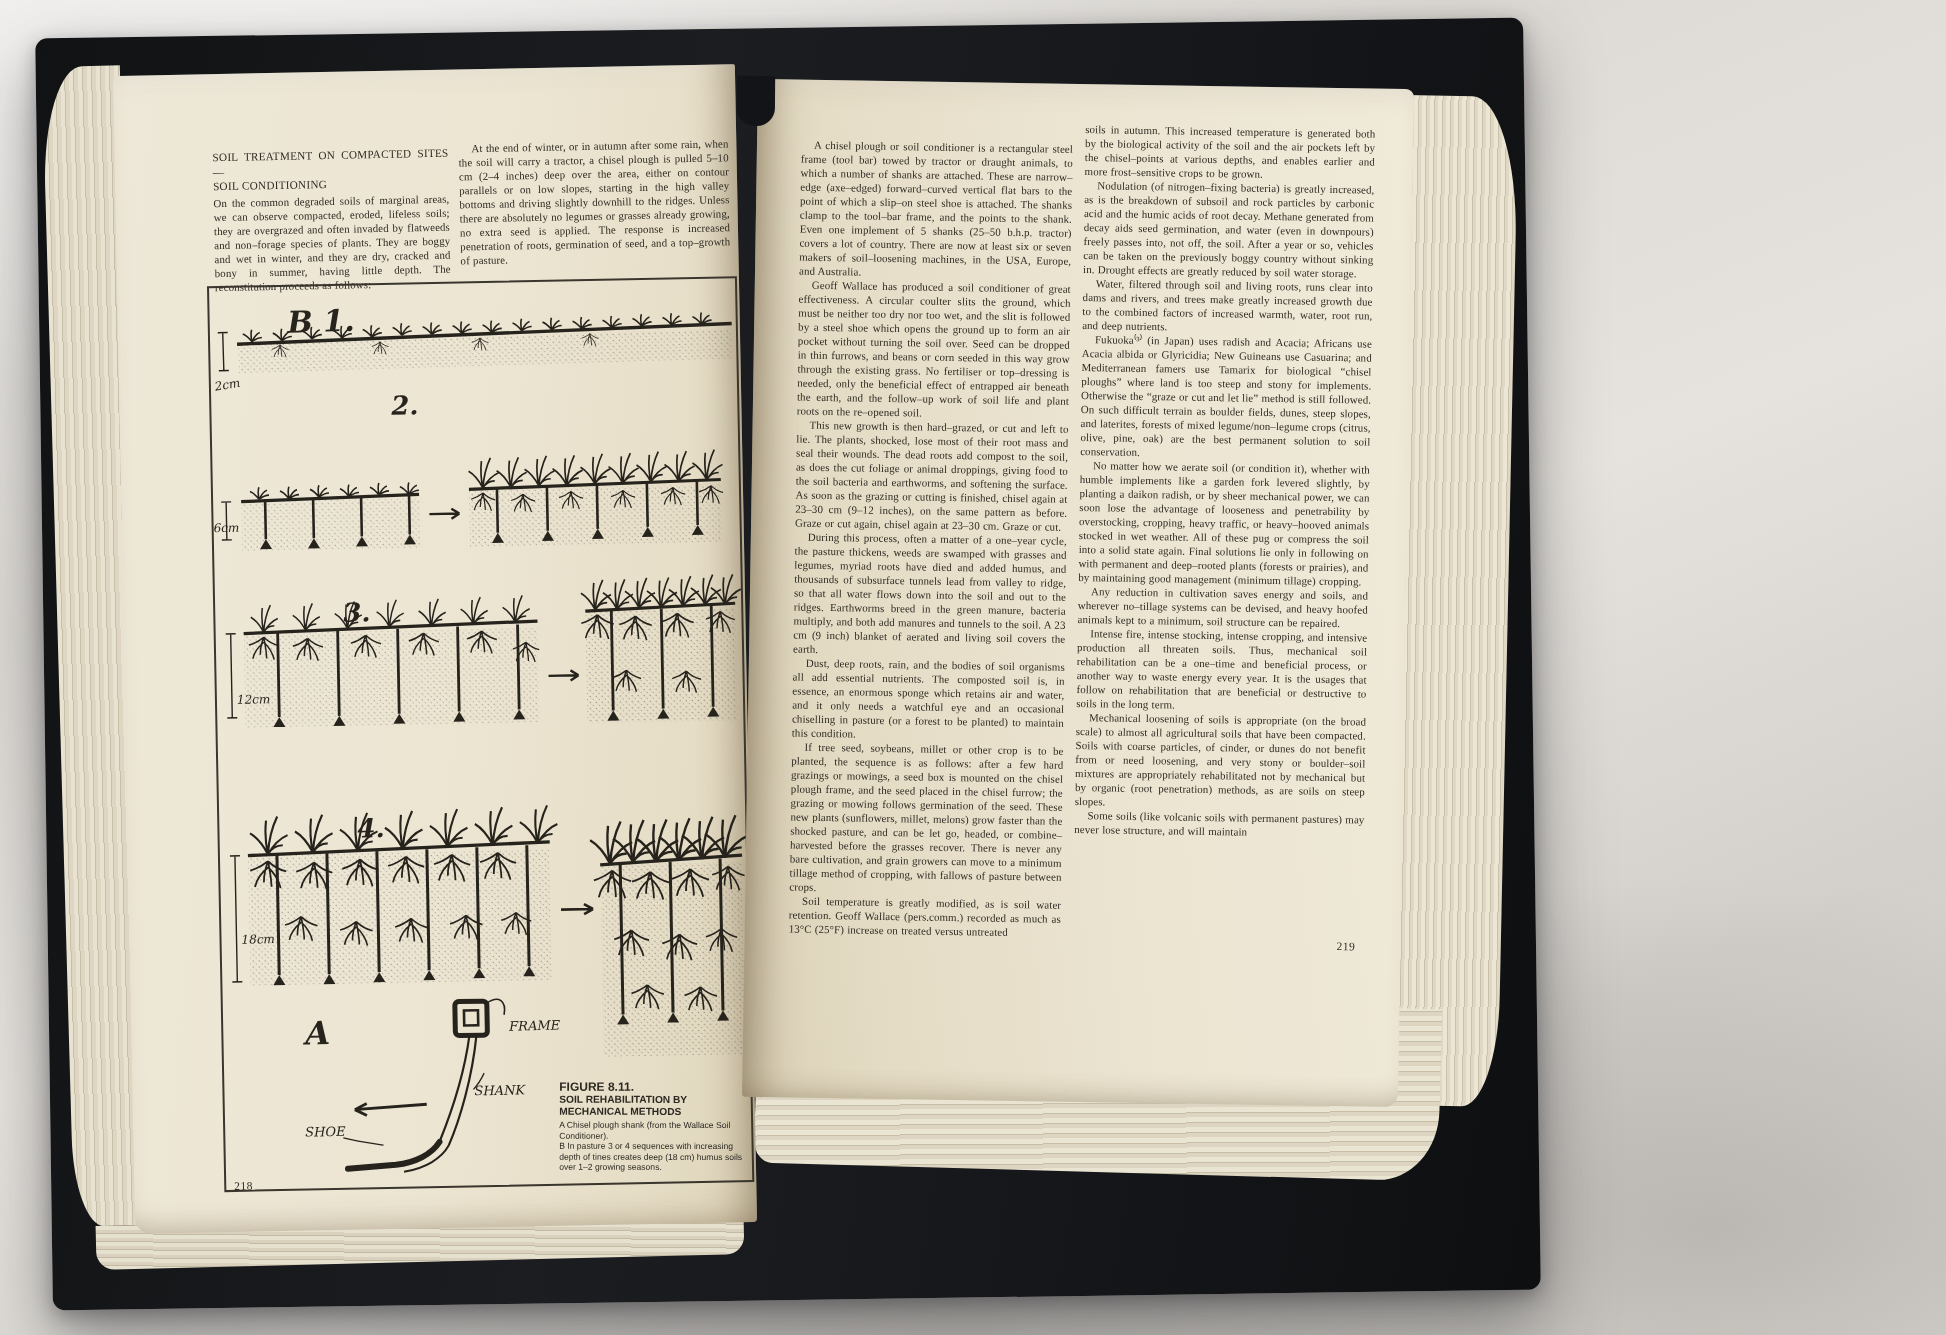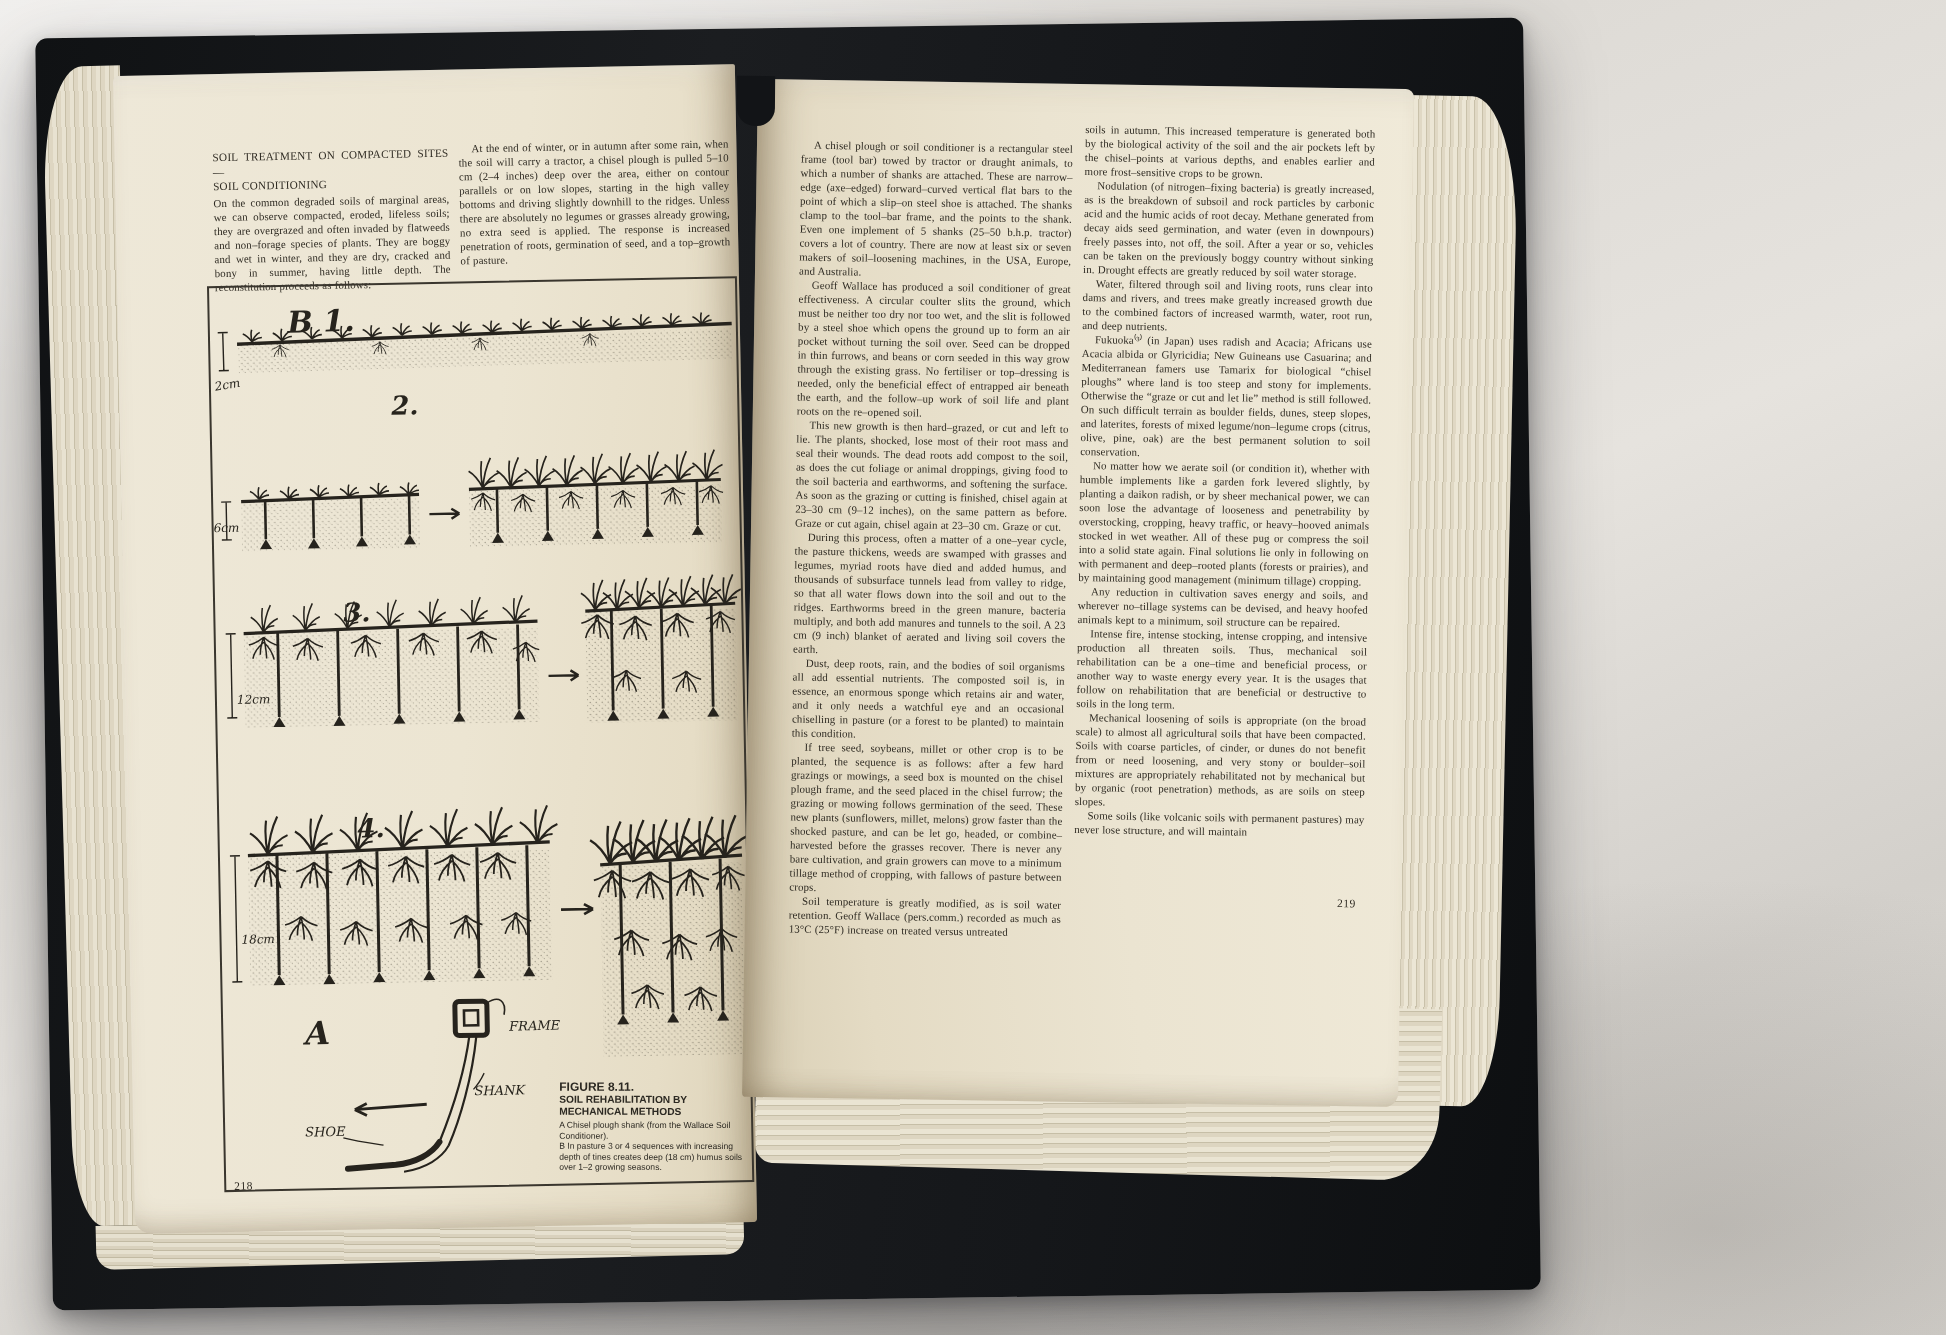--- a/index.html
+++ b/index.html
@@ -372,17 +372,17 @@
       <p>Nodulation (of nitrogen–fixing bacteria) is greatly increased, as is the breakdown of subsoil and rock particles by carbonic acid and the humic acids of root decay. Methane generated from decay aids seed germination, and water (even in downpours) freely passes into, not off, the soil. After a year or so, vehicles can be taken on the previously boggy country without sinking in. Drought effects are greatly reduced by soil water storage.</p>
       <p>Water, filtered through soil and living roots, runs clear into dams and rivers, and trees make greatly increased growth due to the combined factors of increased warmth, water, root run, and deep nutrients.</p>
       <p>Fukuoka⁽³⁾ (in Japan) uses radish and Acacia; Africans use Acacia albida or Glyricidia; New Guineans use Casuarina; and Mediterranean famers use Tamarix for biological “chisel ploughs” where land is too steep and stony for implements. Otherwise the “graze or cut and let lie” method is still followed. On such difficult terrain as boulder fields, dunes, steep slopes, and laterites, forests of mixed legume/non–legume crops (citrus, olive, pine, oak) are the best permanent solution to soil conservation.</p>
       <p>No matter how we aerate soil (or condition it), whether with humble implements like a garden fork levered slightly, by planting a daikon radish, or by sheer mechanical power, we can soon lose the advantage of looseness and penetrability by overstocking, cropping, heavy traffic, or heavy–hooved animals stocked in wet weather. All of these pug or compress the soil into a solid state again. Final solutions lie only in following on with permanent and deep–rooted plants (forests or prairies), and by maintaining good management (minimum tillage) cropping.</p>
       <p>Any reduction in cultivation saves energy and soils, and wherever no–tillage systems can be devised, and heavy hoofed animals kept to a minimum, soil structure can be repaired.</p>
       <p>Intense fire, intense stocking, intense cropping, and intensive production all threaten soils. Thus, mechanical soil rehabilitation can be a one–time and beneficial process, or another way to waste energy every year. It is the usages that follow on rehabilitation that are beneficial or destructive to soils in the long term.</p>
       <p>Mechanical loosening of soils is appropriate (on the broad scale) to almost all agricultural soils that have been compacted. Soils with coarse particles, of cinder, or dunes do not benefit from or need loosening, and very stony or boulder–soil mixtures are appropriately rehabilitated not by mechanical but by organic (root penetration) methods, as are soils on steep slopes.</p>
       <p>Some soils (like volcanic soils with permanent pastures) may never lose structure, and will maintain</p>
     </div>
 
-    <div class="pagenum" style="left:592px;top:809px;">219</div>
+    <div class="pagenum" style="left:592px;top:852px;">219</div>
   </div>
 
   <div class="spine-notch"></div>
 </div>
 
 </body></html>

